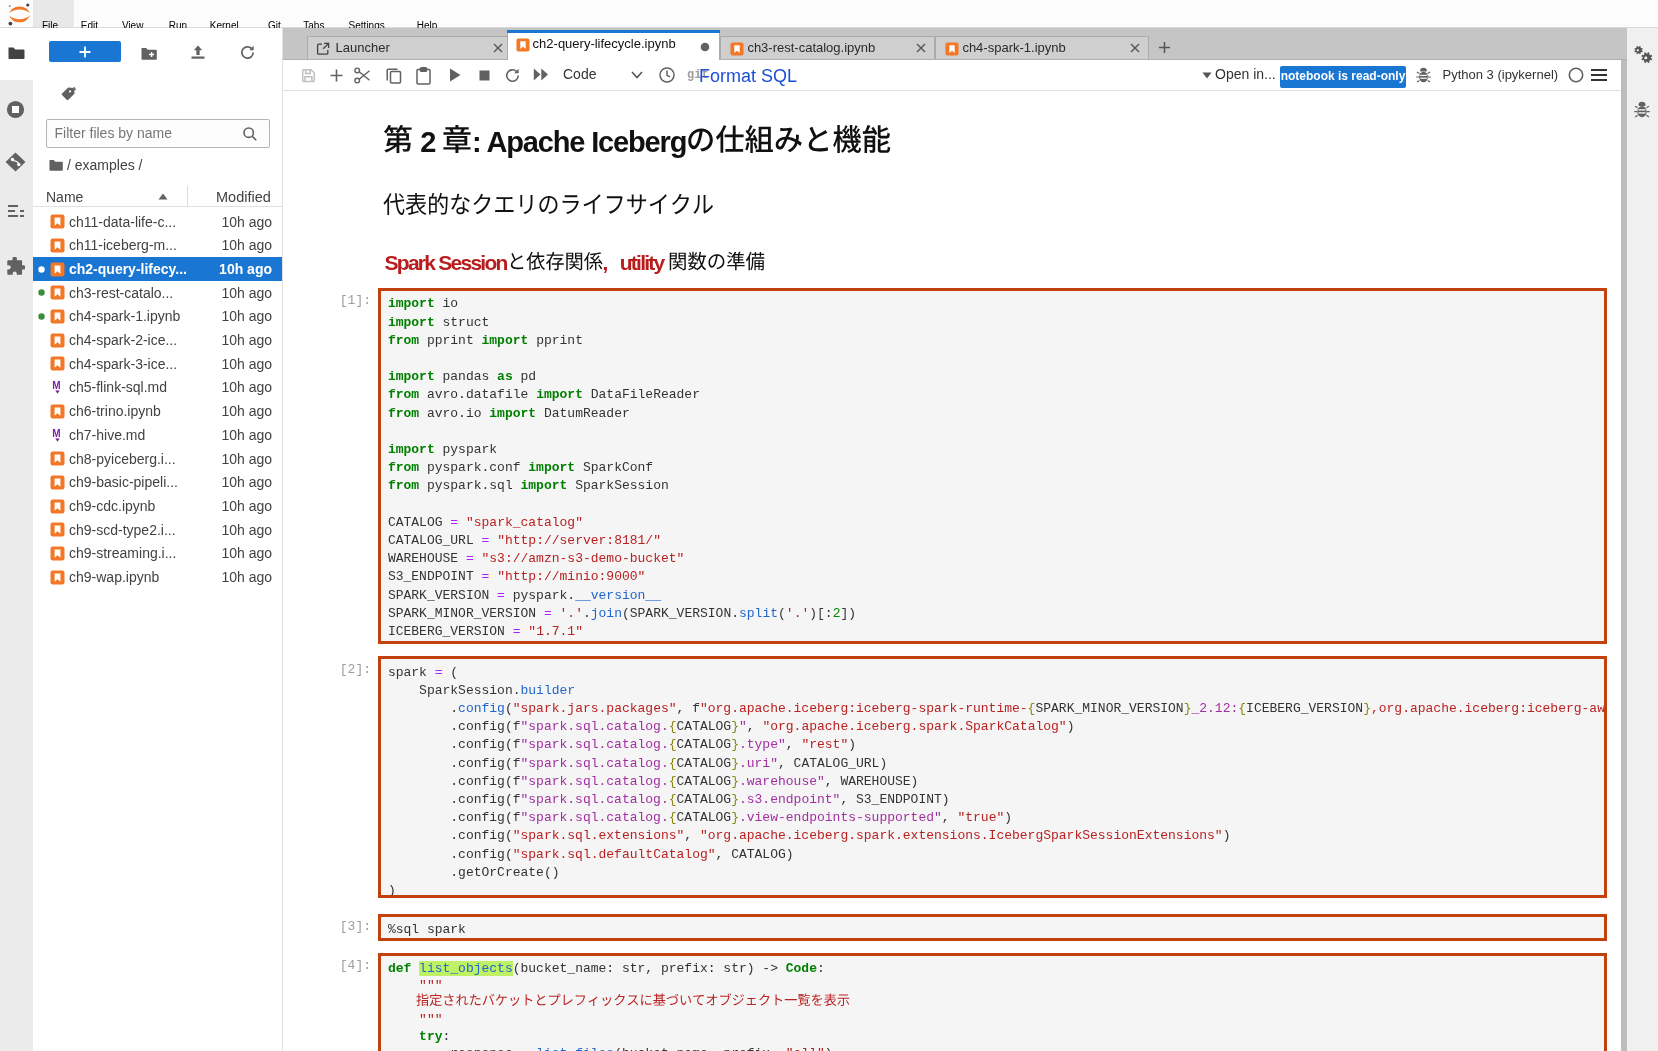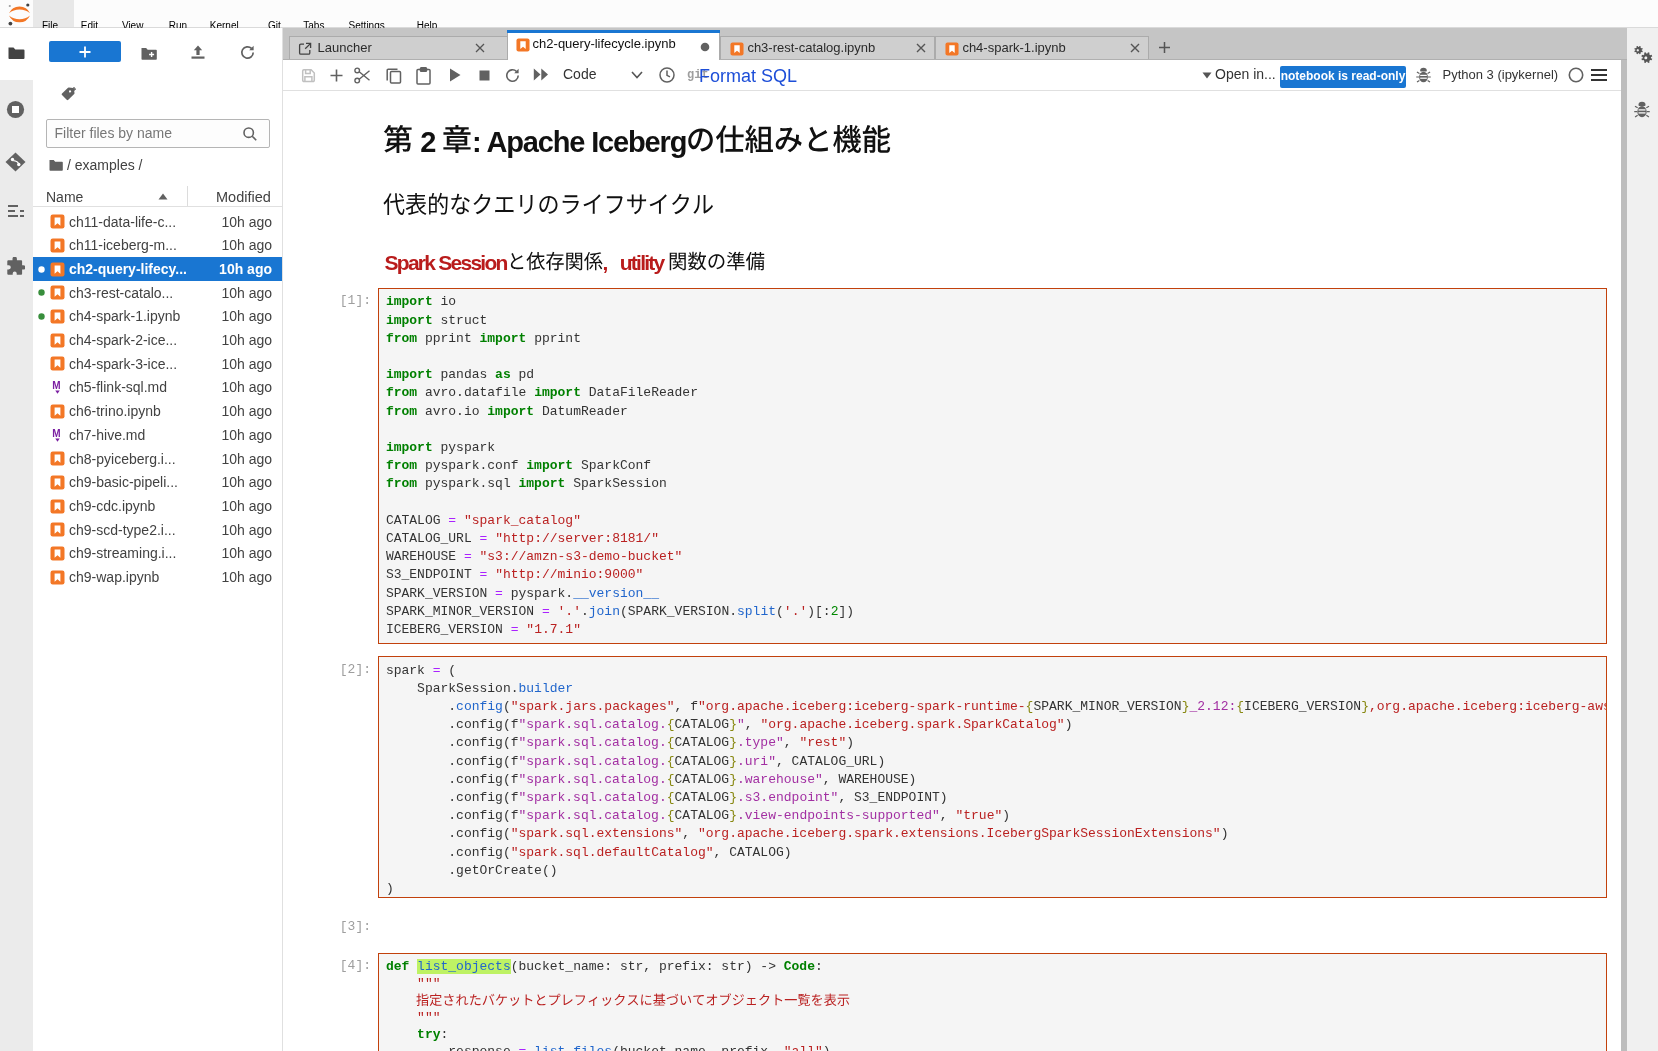--- a/index.html
+++ b/index.html
@@ -12,21 +12,21 @@
 #tabbar{left:283px;top:28px;width:1343.6px;height:32px;background:#c5c5c5;border-bottom:1px solid #b0b0b0}
 .tab{position:absolute;top:7.5px;height:23.5px;background:#cfcfcf;border:1px solid #ababab;border-bottom:none}
 .tablbl{position:absolute;top:3px;font-size:13px;color:#2b2b2b;white-space:nowrap}
 .tabx{position:absolute;top:5px;width:12px;height:12px}
 #atab{position:absolute;top:2px;height:30px;background:#fff;border-left:1px solid #ababab;border-right:1px solid #ababab}
 #atabblue{position:absolute;left:-1px;right:-1px;top:0;height:3px;background:#1976d2}
 #toolbar{left:283px;top:60px;width:1337.6px;height:31px;background:#fff;border-bottom:1px solid #e0e0e0}
 #content{left:283px;top:91px;width:1337.6px;height:960px;background:#fff;overflow:hidden}
 #divider{left:1620.6px;top:60px;width:6px;height:991px;background:#bdbdbd}
 #rightbar{left:1626.6px;top:28px;width:31.4px;height:1023px;background:#f0f0f0}
-.cell{position:absolute;background:#f5f5f5;border:1px solid #c2410c}
+.cell{position:absolute;background:#f5f5f5;border:3px solid #c2410c}
 .cell pre{margin:0;padding:4.2px 0 0 7.2px;font:13px/18.2px "Liberation Mono",monospace;color:#333}
 .prompt{position:absolute;font:13px/18.2px "Liberation Mono",monospace;color:#9e9e9e;width:91px;text-align:right}
 .k{color:#008000;font-weight:bold}
 .s{color:#BA2121}
 .f{color:#A22FA2}
 .b{color:#888811}
 .m{color:#2166CC}
 .o{color:#AA22FF}
 .n{color:#080}
 .row{position:absolute;left:33px;width:249px;height:23.7px}
@@ -256,21 +256,21 @@
 <div class="row" style="top:565.5px;">
     <svg class="abs" style="left:17px;top:4.3px" width="15" height="15" viewBox="0 0 15 15">
       <rect x="0.5" y="0.5" width="14" height="14" rx="2.2" fill="#f37726"></rect>
       <path fill="#fff" d="M4.6,3.4 h5.8 v8.4 l-2.9,-2.5 l-2.9,2.5 Z"></path>
     </svg>
     <div class="rowname" style="">ch9-wap.ipynb</div>
     <div class="rowdate" style="">10h ago</div>
   </div>
 
 <div class="abs" id="tabbar">
- <div class="tab" style="left:6px;width:239px">
+ <div class="tab" style="left:24px;width:239px">
    <svg class="abs" style="left:8px;top:5px" width="14" height="14" viewBox="0 0 14 14">
      <path fill="none" stroke="#424242" stroke-width="1.3" d="M6,2.2 H2.8 A1.2,1.2 0 0 0 1.6,3.4 V11 A1.2,1.2 0 0 0 2.8,12.2 H10.6 A1.2,1.2 0 0 0 11.8,11 V8"></path>
      <path stroke="#424242" stroke-width="1.3" d="M8,1.4 h4.6 v4.6 M12.4,1.6 L7.2,6.8" fill="none"></path>
    </svg>
    <div class="tablbl" style="left:27.5px">Launcher</div>
    <svg class="tabx" style="left:184px" viewBox="0 0 12 12">
         <path stroke="#555" stroke-width="1.3" d="M2,2 L10,10 M10,2 L2,10" fill="none"></path>
       </svg>
  </div>
  <div id="atab" style="left:224px;width:213.2px">
@@ -465,20 +465,23 @@
         .config(f<span class="f">"spark.sql.catalog.</span><span class="b">{</span>CATALOG<span class="b">}</span><span class="f">.uri"</span>, CATALOG_URL)
         .config(f<span class="f">"spark.sql.catalog.</span><span class="b">{</span>CATALOG<span class="b">}</span><span class="f">.warehouse"</span>, WAREHOUSE)
         .config(f<span class="f">"spark.sql.catalog.</span><span class="b">{</span>CATALOG<span class="b">}</span><span class="f">.s3.endpoint"</span>, S3_ENDPOINT)
         .config(f<span class="f">"spark.sql.catalog.</span><span class="b">{</span>CATALOG<span class="b">}</span><span class="f">.view-endpoints-supported"</span>, <span class="s">"true"</span>)
         .config(<span class="s">"spark.sql.extensions"</span>, <span class="s">"org.apache.iceberg.spark.extensions.IcebergSparkSessionExtensions"</span>)
         .config(<span class="s">"spark.sql.defaultCatalog"</span>, CATALOG)
         .getOrCreate()
 )</pre>
     </div>
 <div class="prompt" style="left:0;top:826.7px;width:88px">[3]:</div>
+    <div class="cell" style="left:94.7px;top:822.5px;width:1229px;height:27.1px;overflow:hidden">
+      <pre>%sql spark</pre>
+    </div>
 <div class="prompt" style="left:0;top:865.9px;width:88px">[4]:</div>
     <div class="cell" style="left:94.7px;top:861.7px;width:1229px;height:200.0px;overflow:hidden">
       <pre style="line-height:17px"><span class="k">def</span> <span style="background:#bef264"><span class="m">list_objects</span></span>(bucket_name: str, prefix: str) -&gt; <span class="k">Code</span>:
     <span class="s">"""</span>
 
     <span class="s">"""</span>
     <span class="k">try</span>:
         response <span class="o">=</span> <span class="m">list_files</span>(bucket_name, prefix, <span class="s">"all"</span>)</pre>
     </div>
 <div class="abs" style="left:133.1px;top:901.5px">

